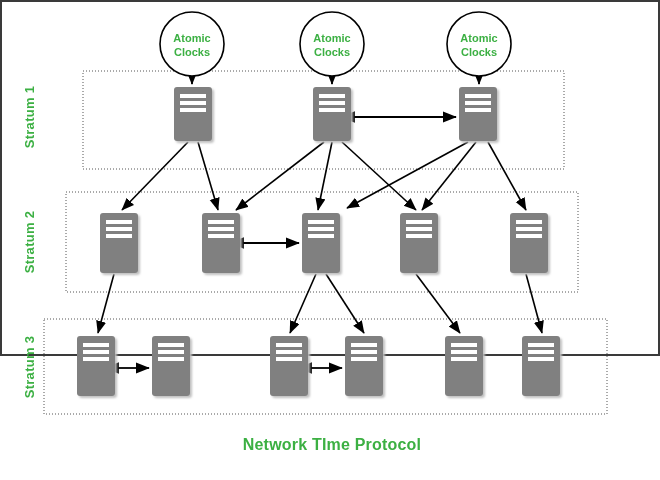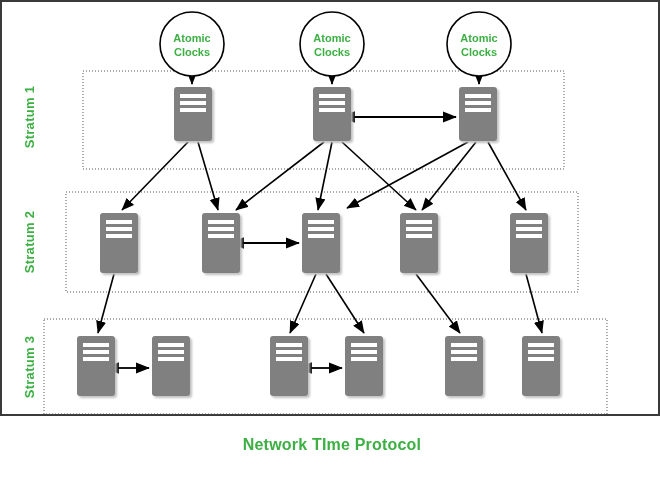--- a/index.html
+++ b/index.html
@@ -4,21 +4,21 @@
 <style>
   html,body{margin:0;padding:0;}
   body{
     width:660px;height:480px;
     background:#ffffff;
     font-family:"Liberation Sans", sans-serif;
     overflow:hidden;
   }
   #canvas{
     position:relative;
-    width:660px;height:416px;
+    width:660px;height:356px;
     box-sizing:border-box;
     border:2px solid #3a3a3a;
     background:#ffffff;
   }
   #svg-layer{
     position:absolute;left:0;top:0;width:660px;height:480px;
   }
   .stratum-label{
     position:absolute;
     color:#3cb043;

